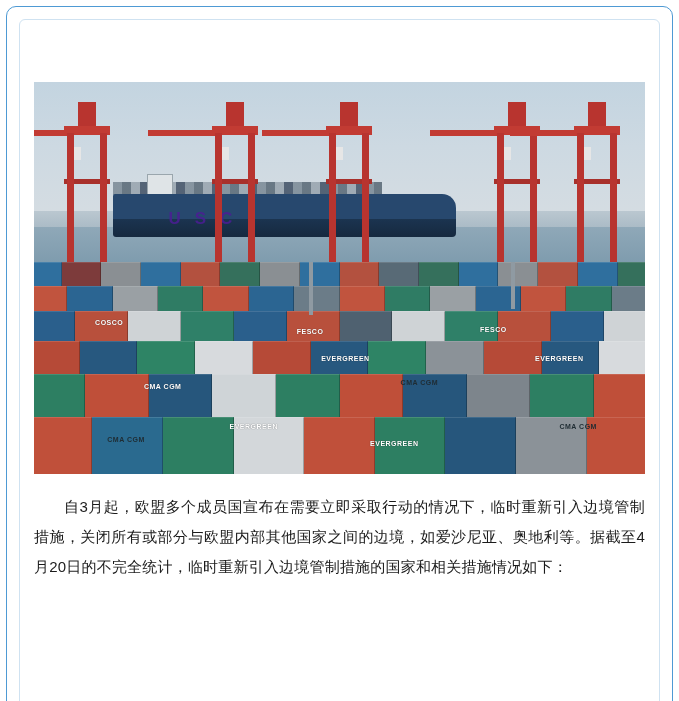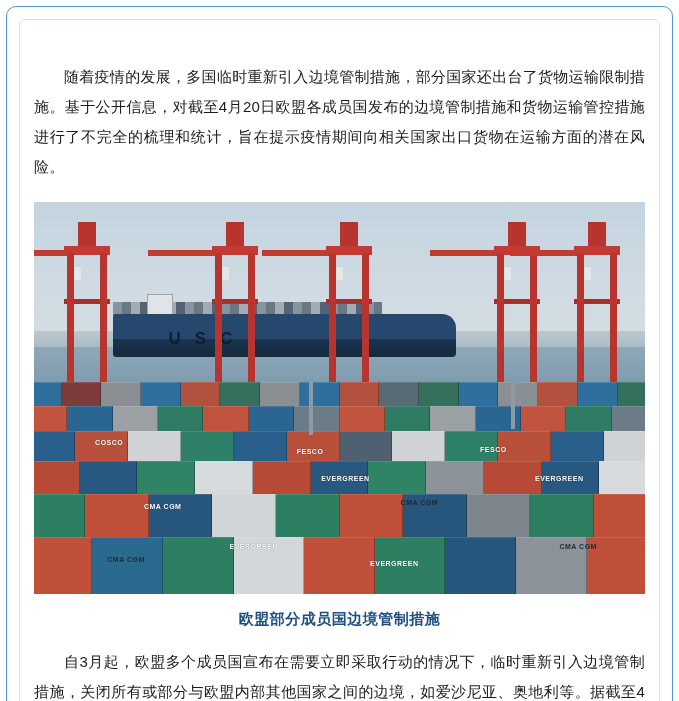--- a/index.html
+++ b/index.html
@@ -149,21 +149,21 @@
     width: 4.2%;
     height: 5.5%;
     background: #dfe4e7;
     border: 1px solid #9aa6ad;
     box-sizing: border-box;
   }
   .ship-label {
     position: absolute;
     left: 22%;
     top: 32.5%;
-    color: #0f172a;
+    color: #4c1d95;
     font-size: 17px;
     font-weight: bold;
     letter-spacing: 14px;
     opacity: .85;
     font-family: "Liberation Sans", sans-serif;
   }
   .crane {
     position: absolute;
     top: 5%;
     width: 46px;
@@ -268,21 +268,20 @@
 
 <div class="page">
 
   <div class="frame">
     <div class="frame-inner"></div>
   </div>
 
 
   <div class="content">
 
-    <p class="body-text">随着疫情的发展，多国临时重新引入边境管制措施，部分国家还出台了货物运输限制措施。基于公开信息，对截至4月20日欧盟各成员国发布的边境管制措施和货物运输管控措施进行了不完全的梳理和统计，旨在提示疫情期间向相关国家出口货物在运输方面的潜在风险。</p>
 
     <div class="figure">
       <div class="sky"></div>
       <div class="far-land"></div>
       <div class="sea"></div>
 
       <div class="ship-stack"></div>
       <div class="ship-bridge"></div>
       <div class="ship"></div>
       <div class="ship-label">USC</div>
@@ -430,17 +429,16 @@
         <div class="mark" style="left:82%; top:44%;">EVERGREEN</div>
         <div class="mark dark" style="left:60%; top:55%;">CMA CGM</div>
         <div class="mark" style="left:18%; top:57%;">CMA CGM</div>
         <div class="mark" style="left:32%; top:76%;">EVERGREEN</div>
         <div class="mark" style="left:55%; top:84%;">EVERGREEN</div>
         <div class="mark dark" style="left:86%; top:76%;">CMA CGM</div>
         <div class="mark dark" style="left:12%; top:82%;">CMA CGM</div>
       </div>
     </div>
 
-    <div class="caption">欧盟部分成员国边境管制措施</div>
 
     <p class="body-text second">自3月起，欧盟多个成员国宣布在需要立即采取行动的情况下，临时重新引入边境管制措施，关闭所有或部分与欧盟内部其他国家之间的边境，如爱沙尼亚、奥地利等。据截至4月20日的不完全统计，临时重新引入边境管制措施的国家和相关措施情况如下：</p>
   </div>
 </div>
 
 </body></html>

